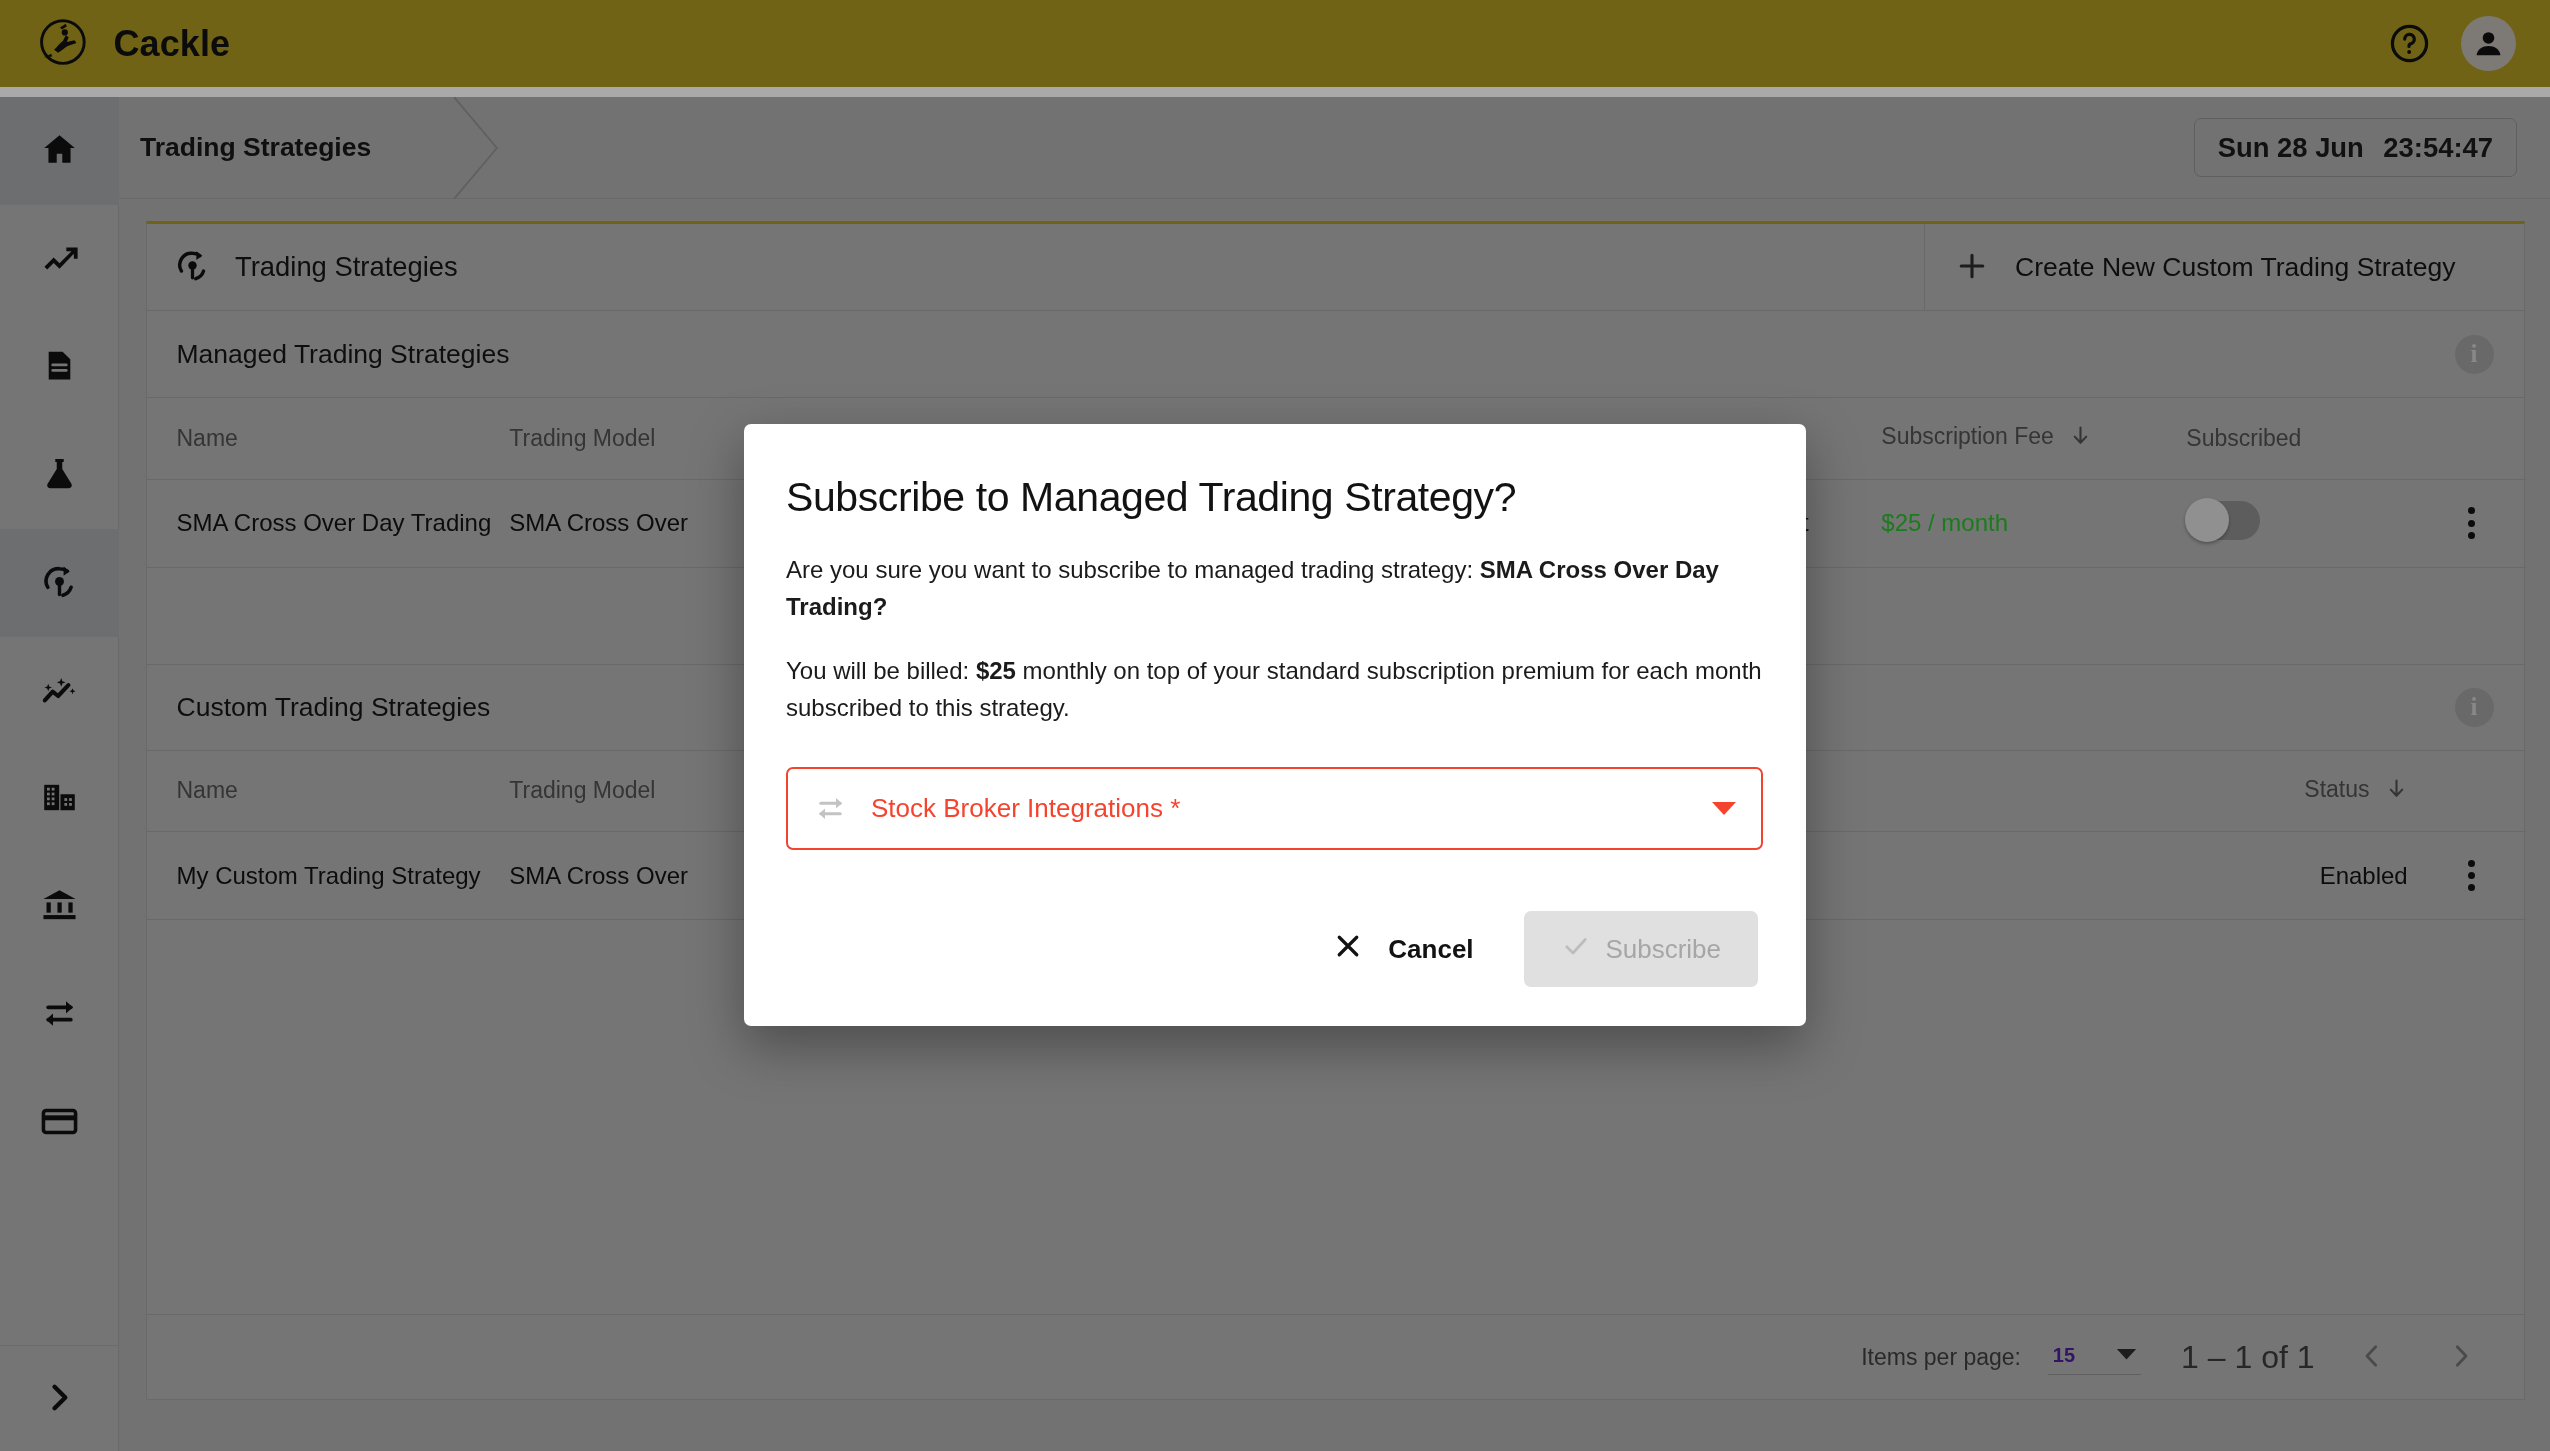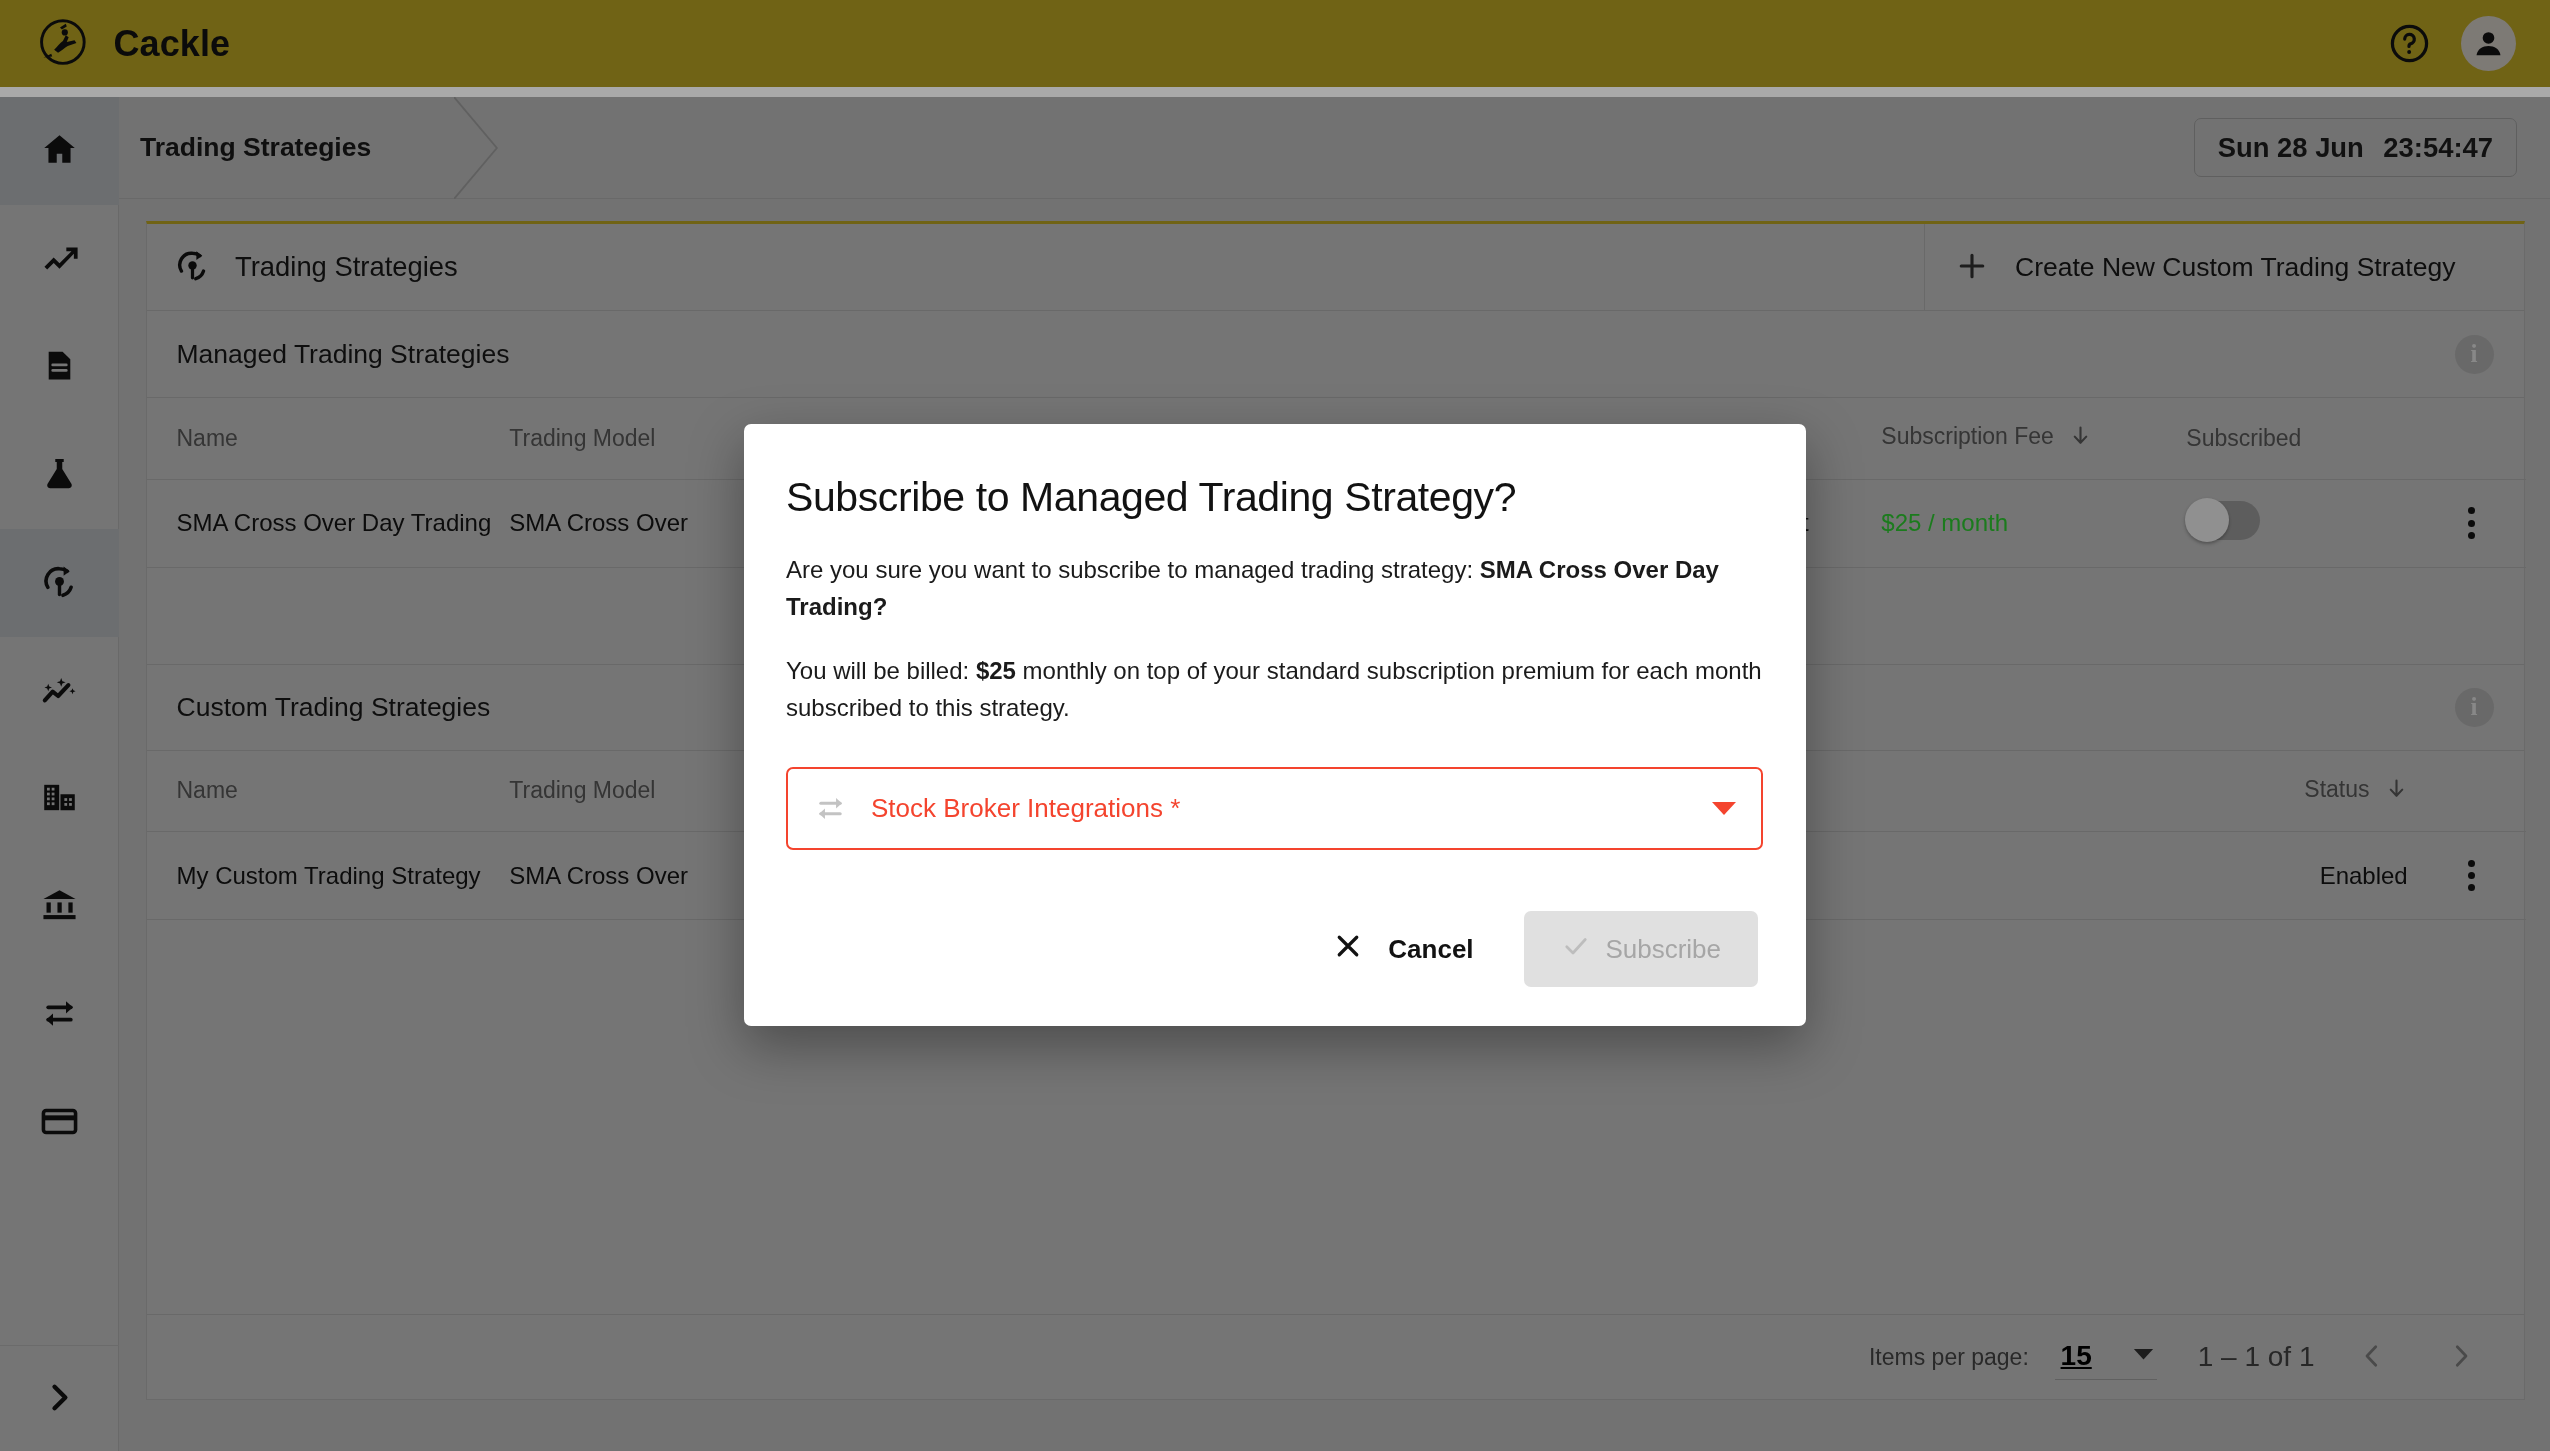--- a/index.html
+++ b/index.html
@@ -152,22 +152,22 @@
   .card-foot {
     margin-top: auto; height: 85px; border-top: 0.9px solid #9b9b9b;
     display: flex; align-items: center; justify-content: flex-end;
     padding-right: 32px; gap: 26.5px;
   }
   .ipp-label { font-size: 23px; color: #3d3d3d; }
   .ipp-select {
     display: flex; align-items: center; gap: 41px;
     border-bottom: 0.9px solid #8e8e8e; padding: 5.3px 3.5px 7px 5.3px; cursor: pointer;
   }
-  .ipp-value { font-size: 28px; color: #000000; font-weight: 700; text-decoration: underline; }
-  .range { font-size: 28px; color: #3a3a3a; margin-left: 14px; }
+  .ipp-value { font-size: 20px; color: #4c1d95; font-weight: 700; }
+  .range { font-size: 32px; color: #3a3a3a; margin-left: 14px; }
   .pg-btn { width: 62px; height: 62px; display:flex; align-items:center; justify-content:center; cursor: pointer; }
 
   
   .scrim {
     position: absolute; inset: 0; background: rgba(0,0,0,0.32); z-index: 60;
   }
   .modal {
     position: absolute; left: 744px; top: 424px; width: 1062px; height: 602px;
     background: #ffffff; border-radius: 7px;
     box-shadow: 0 19.5px 53px rgba(0,0,0,0.35);

